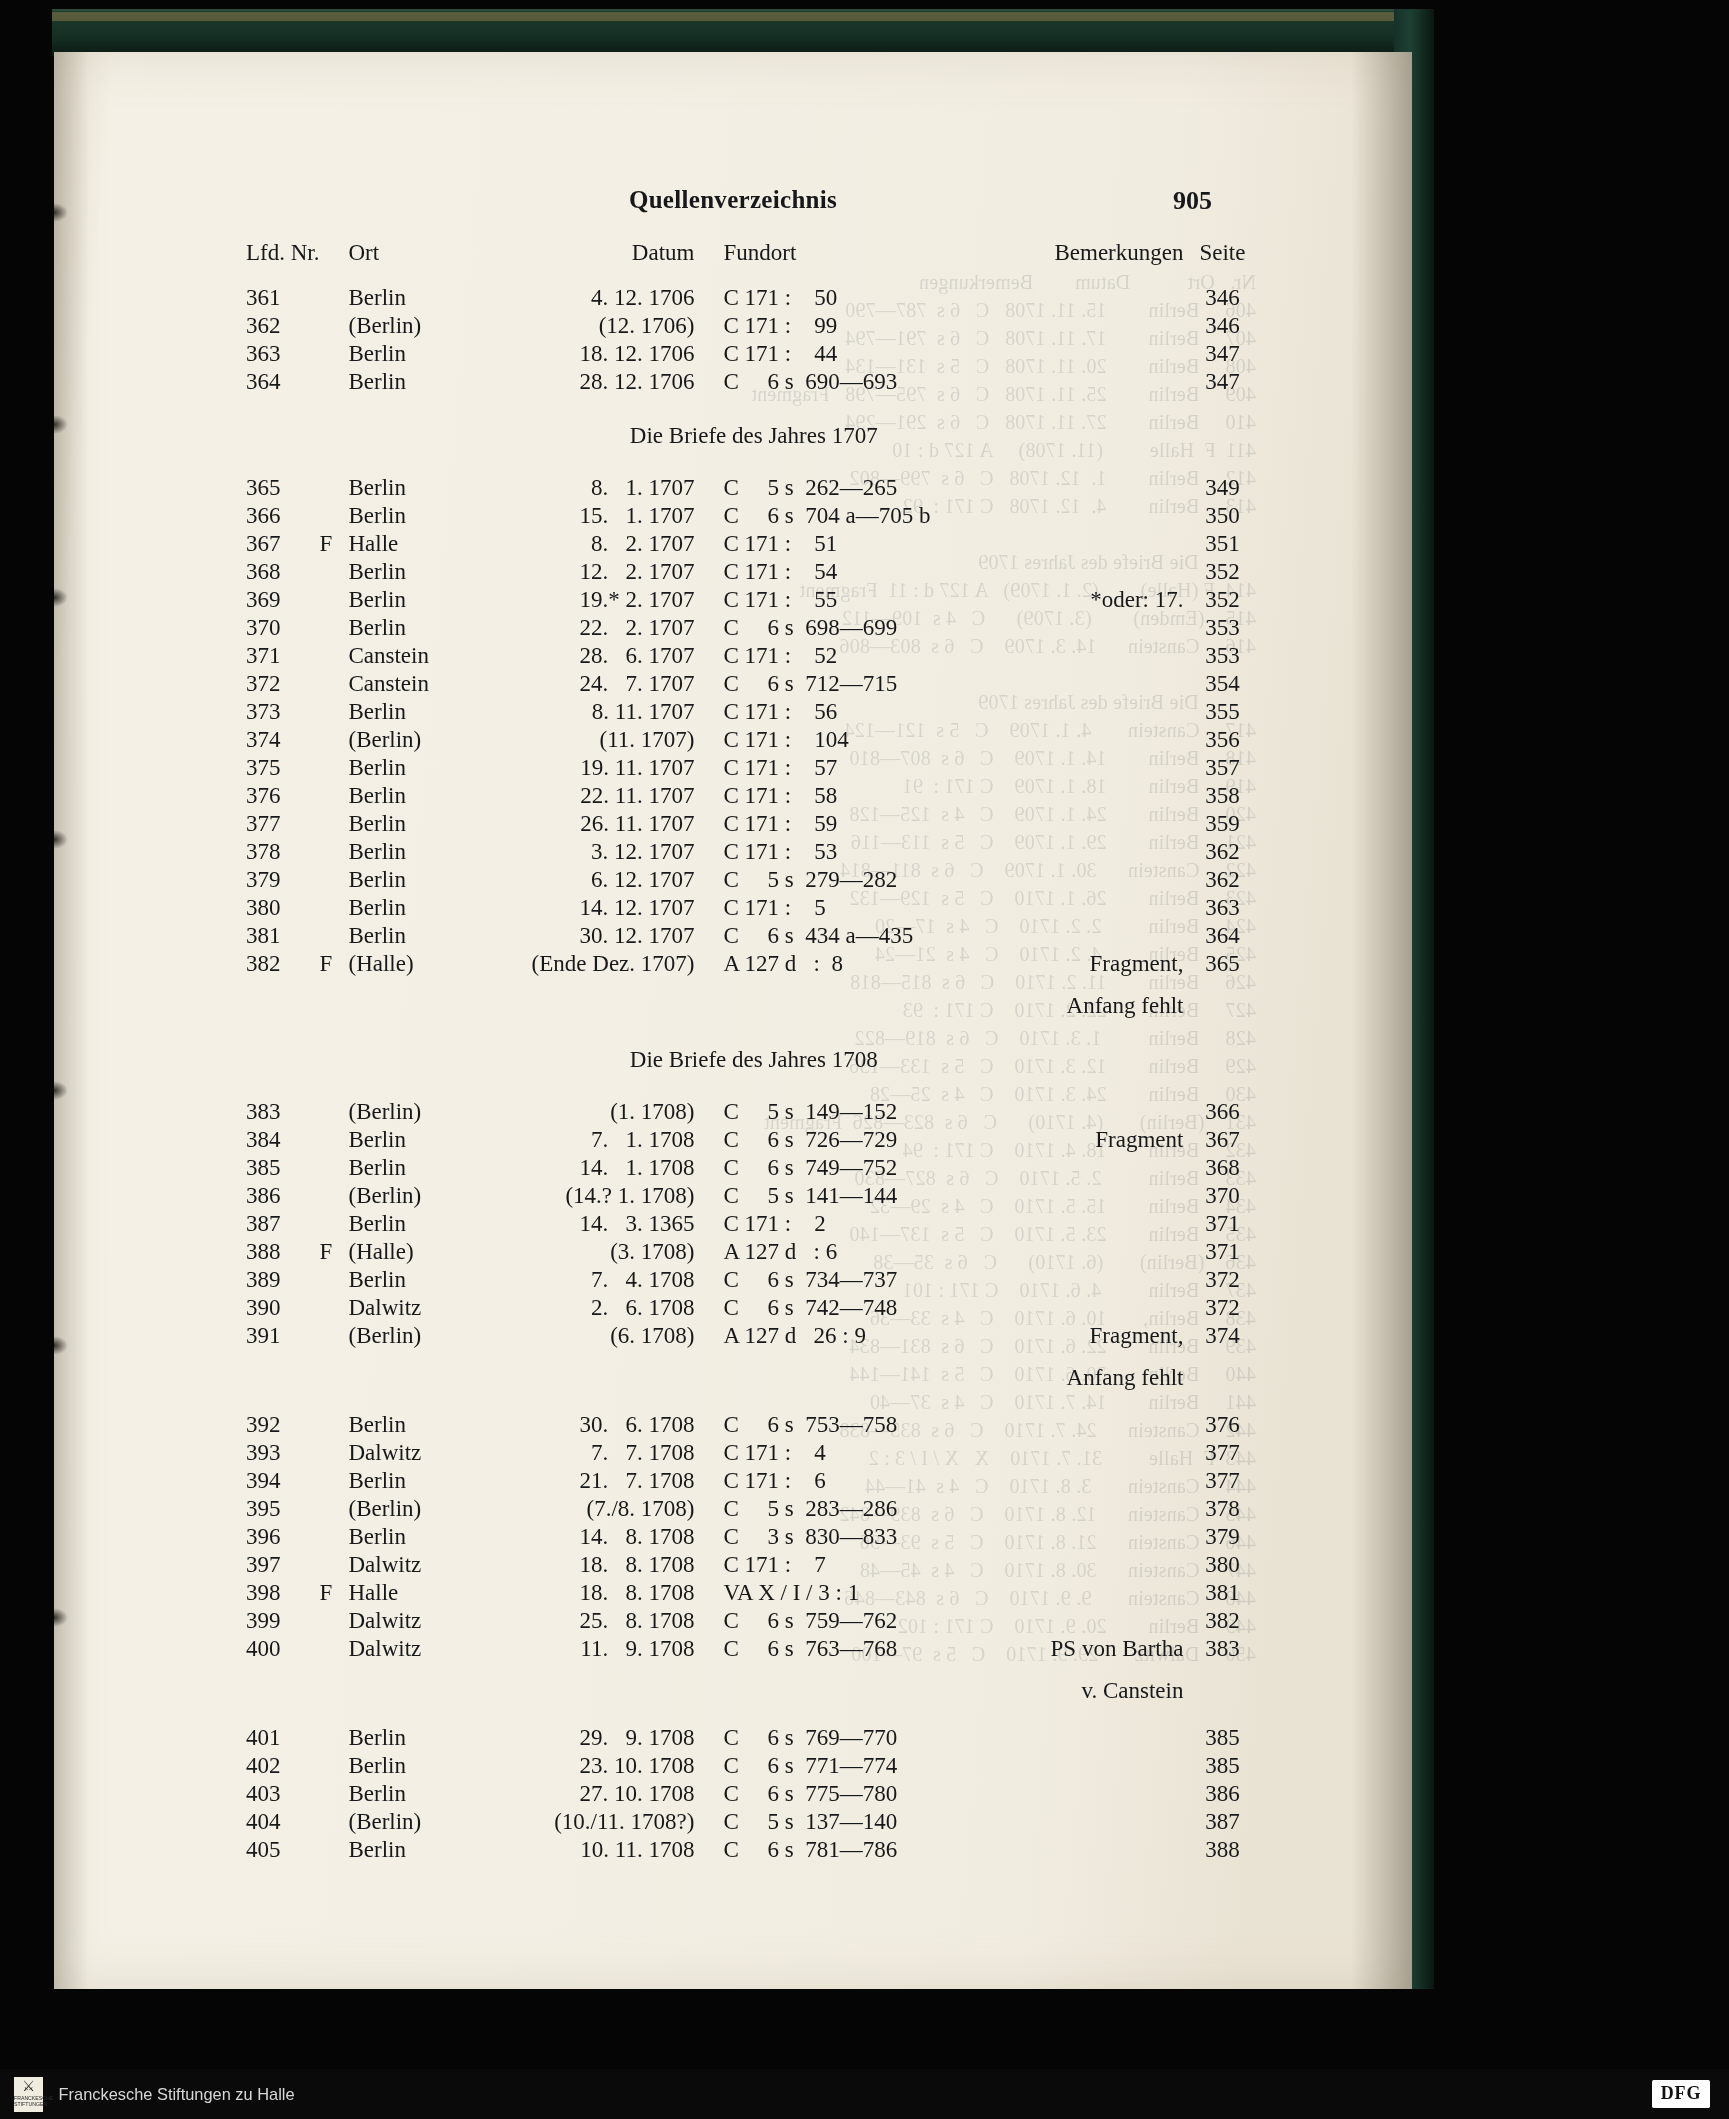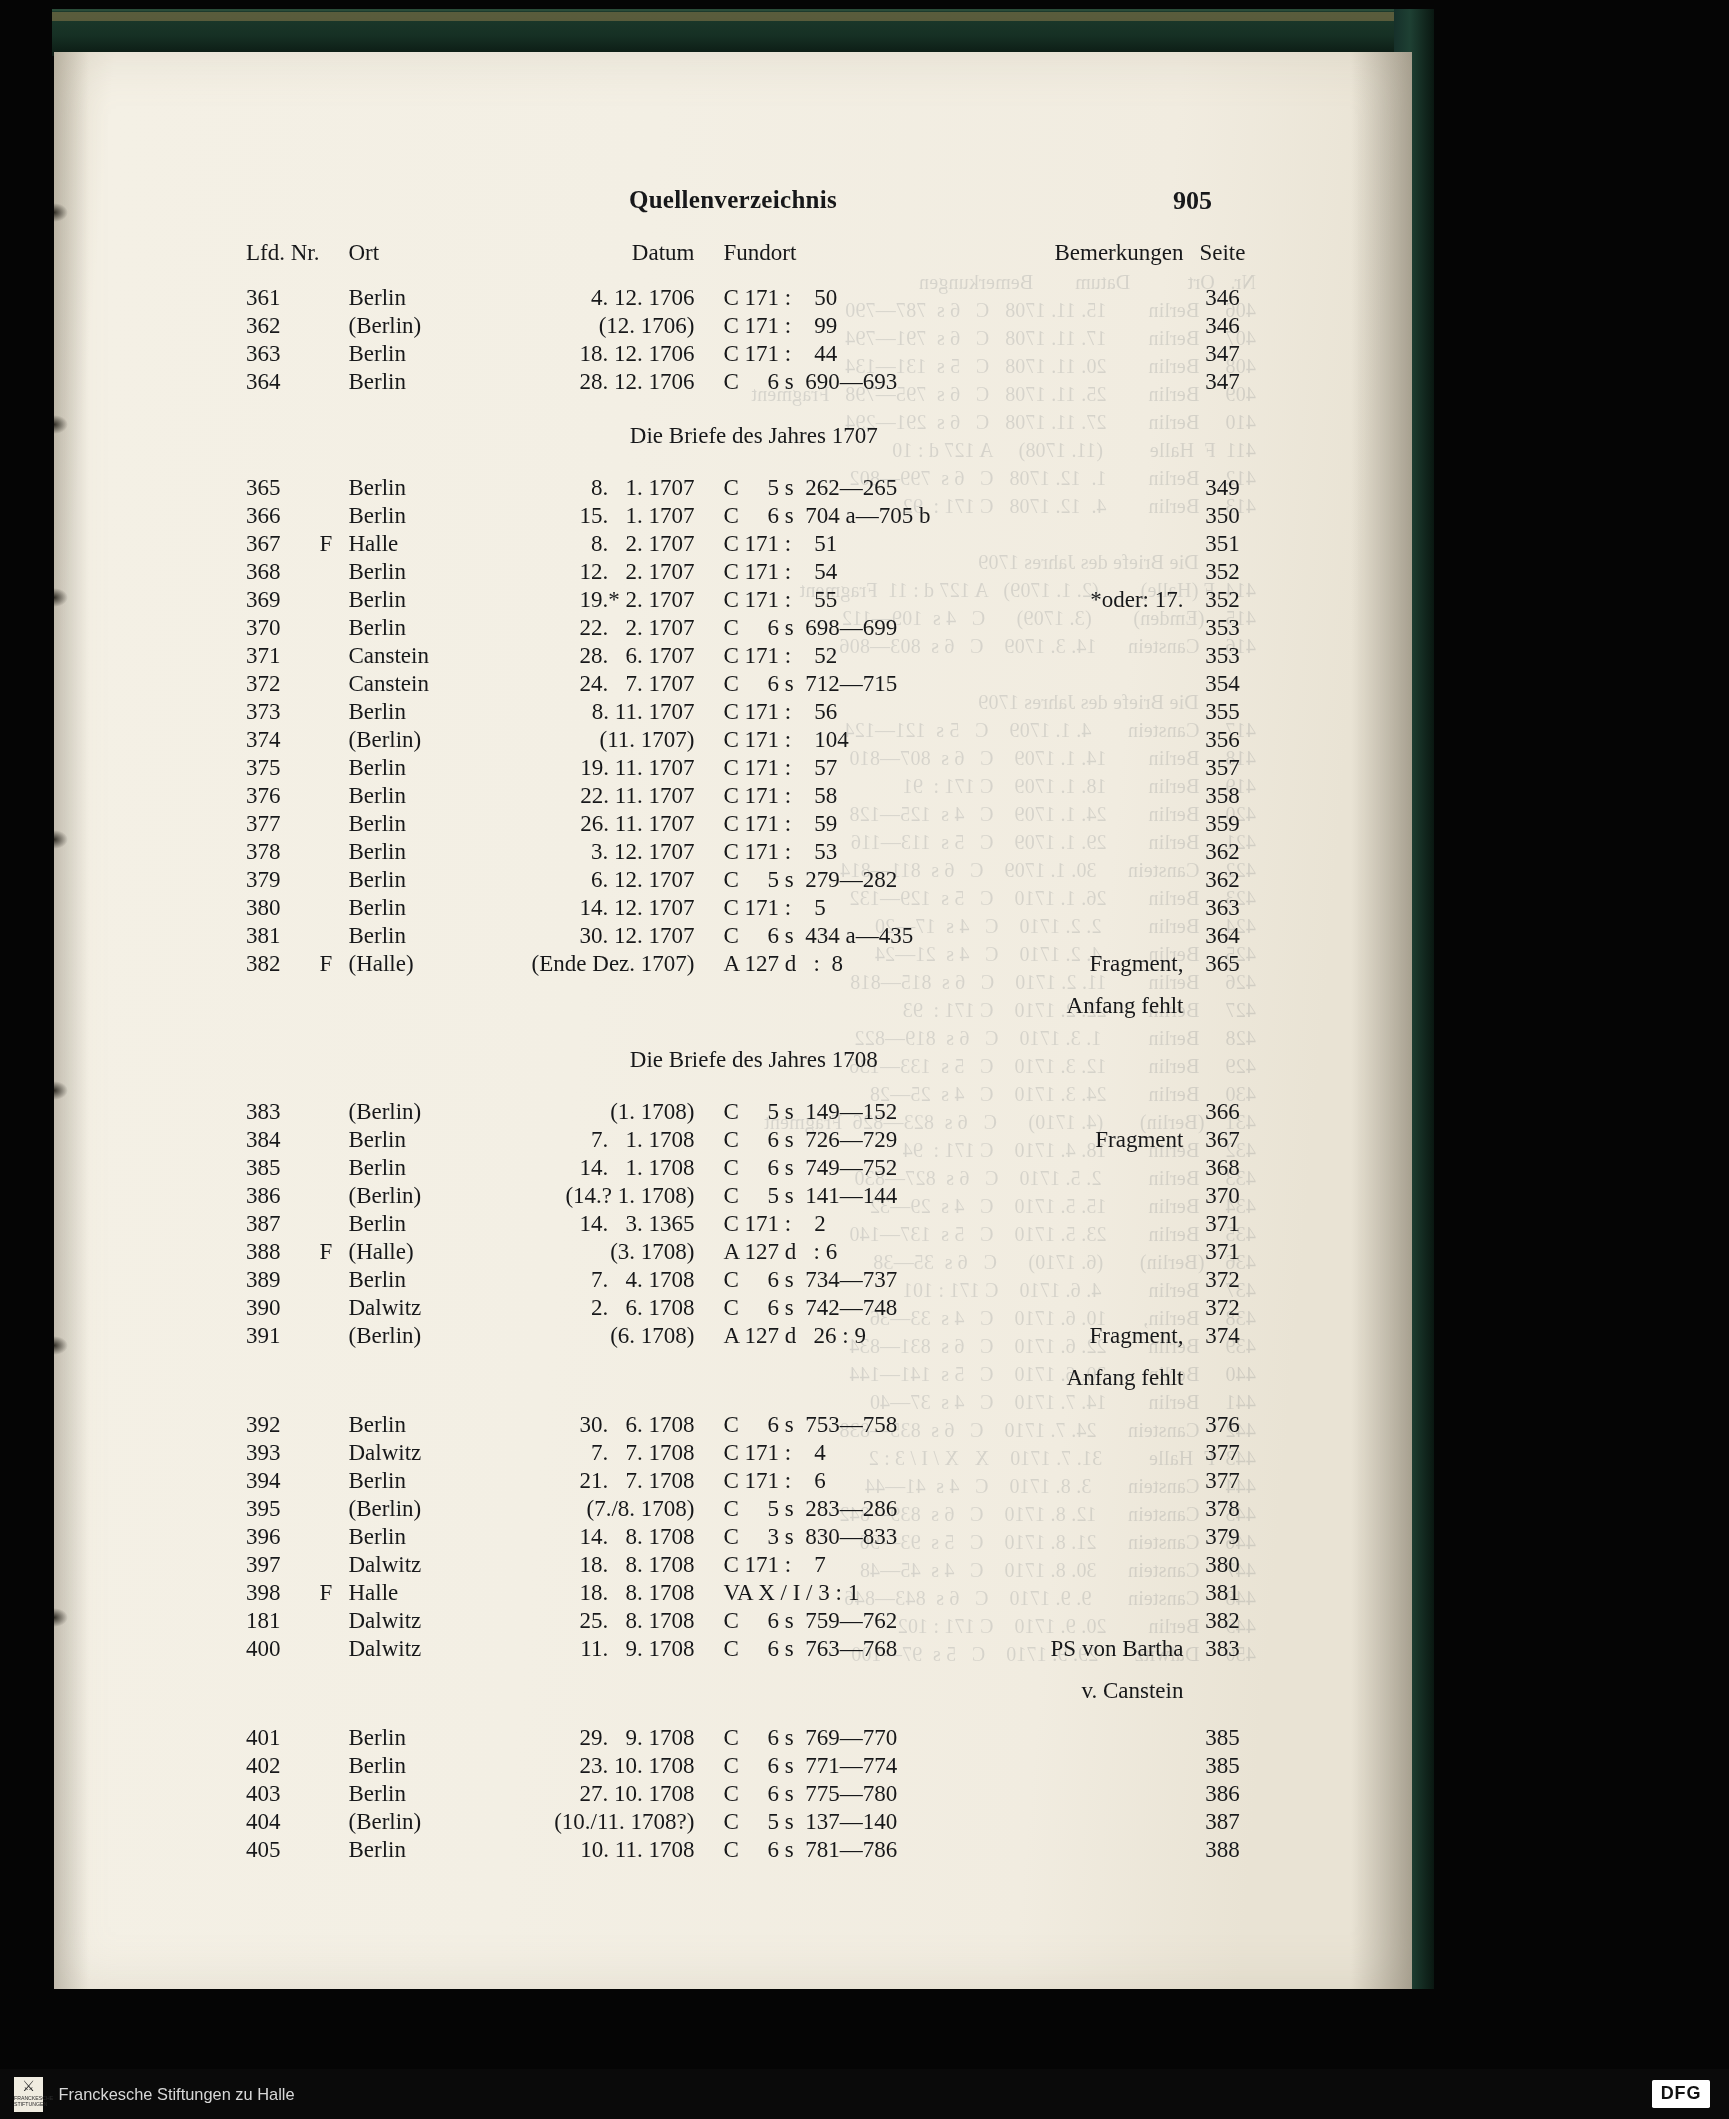--- a/index.html
+++ b/index.html
@@ -204,20 +204,21 @@
   #footer-text { flex: 1; }
   #footer-dfg {
     margin-right: 19px;
     background: #ffffff;
     color: #111;
     font-weight: bold;
     font-size: 18px;
     letter-spacing: 0.9px;
     padding: 2.6px 8.6px 3.5px 8.6px;
     border-radius: 1.7px;
+    font-family: Liberation Serif, serif;
   }
 </style>
 </head>
 <body>
 
 <div id="scan">
 
   <div id="binding-top"></div>
   <div id="binding-edge-top"></div>
   <div id="binding-right"></div>
@@ -665,21 +666,21 @@
             <tr>
               <td class="c-nr">398</td>
               <td class="c-f">F</td>
               <td class="c-ort">Halle</td>
               <td class="c-datum">18.   8. 1708</td>
               <td class="c-fund">VA X / I / 3 : 1</td>
               <td class="c-bem"></td>
               <td class="c-seite">381</td>
             </tr>
             <tr>
-              <td class="c-nr">181</td>
+              <td class="c-nr">399</td>
               <td class="c-f"></td>
               <td class="c-ort">Dalwitz</td>
               <td class="c-datum">25.   8. 1708</td>
               <td class="c-fund">C     6 s  759—762</td>
               <td class="c-bem"></td>
               <td class="c-seite">382</td>
             </tr>
             <tr class="contline">
               <td class="c-nr">400</td>
               <td class="c-f"></td>

